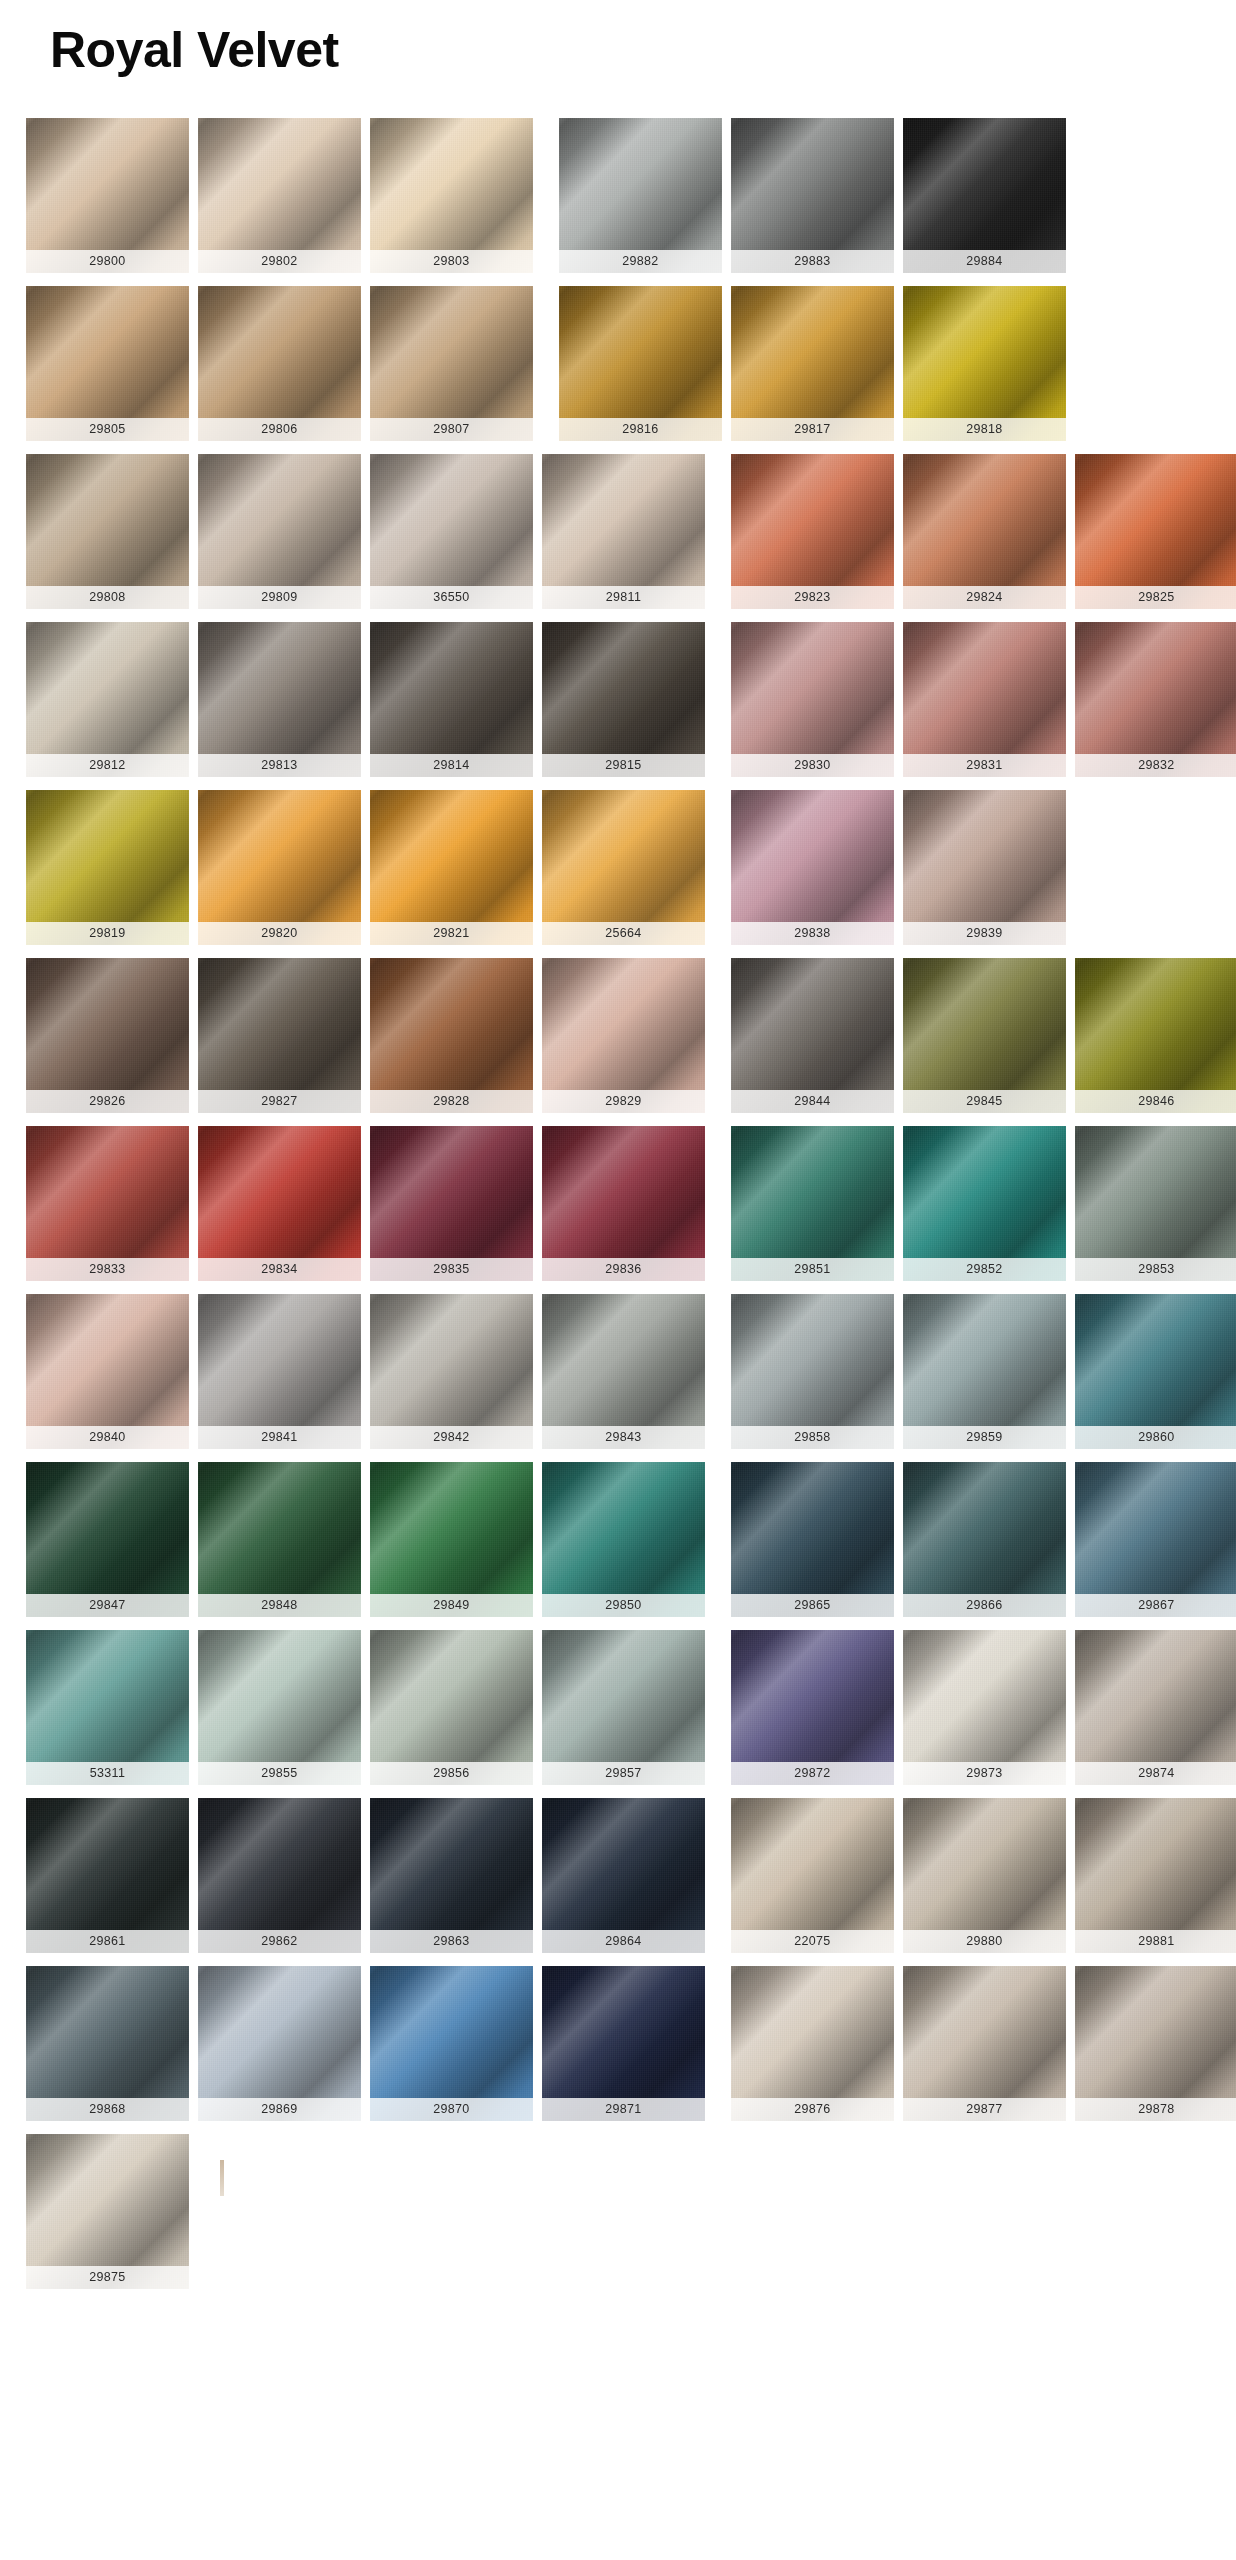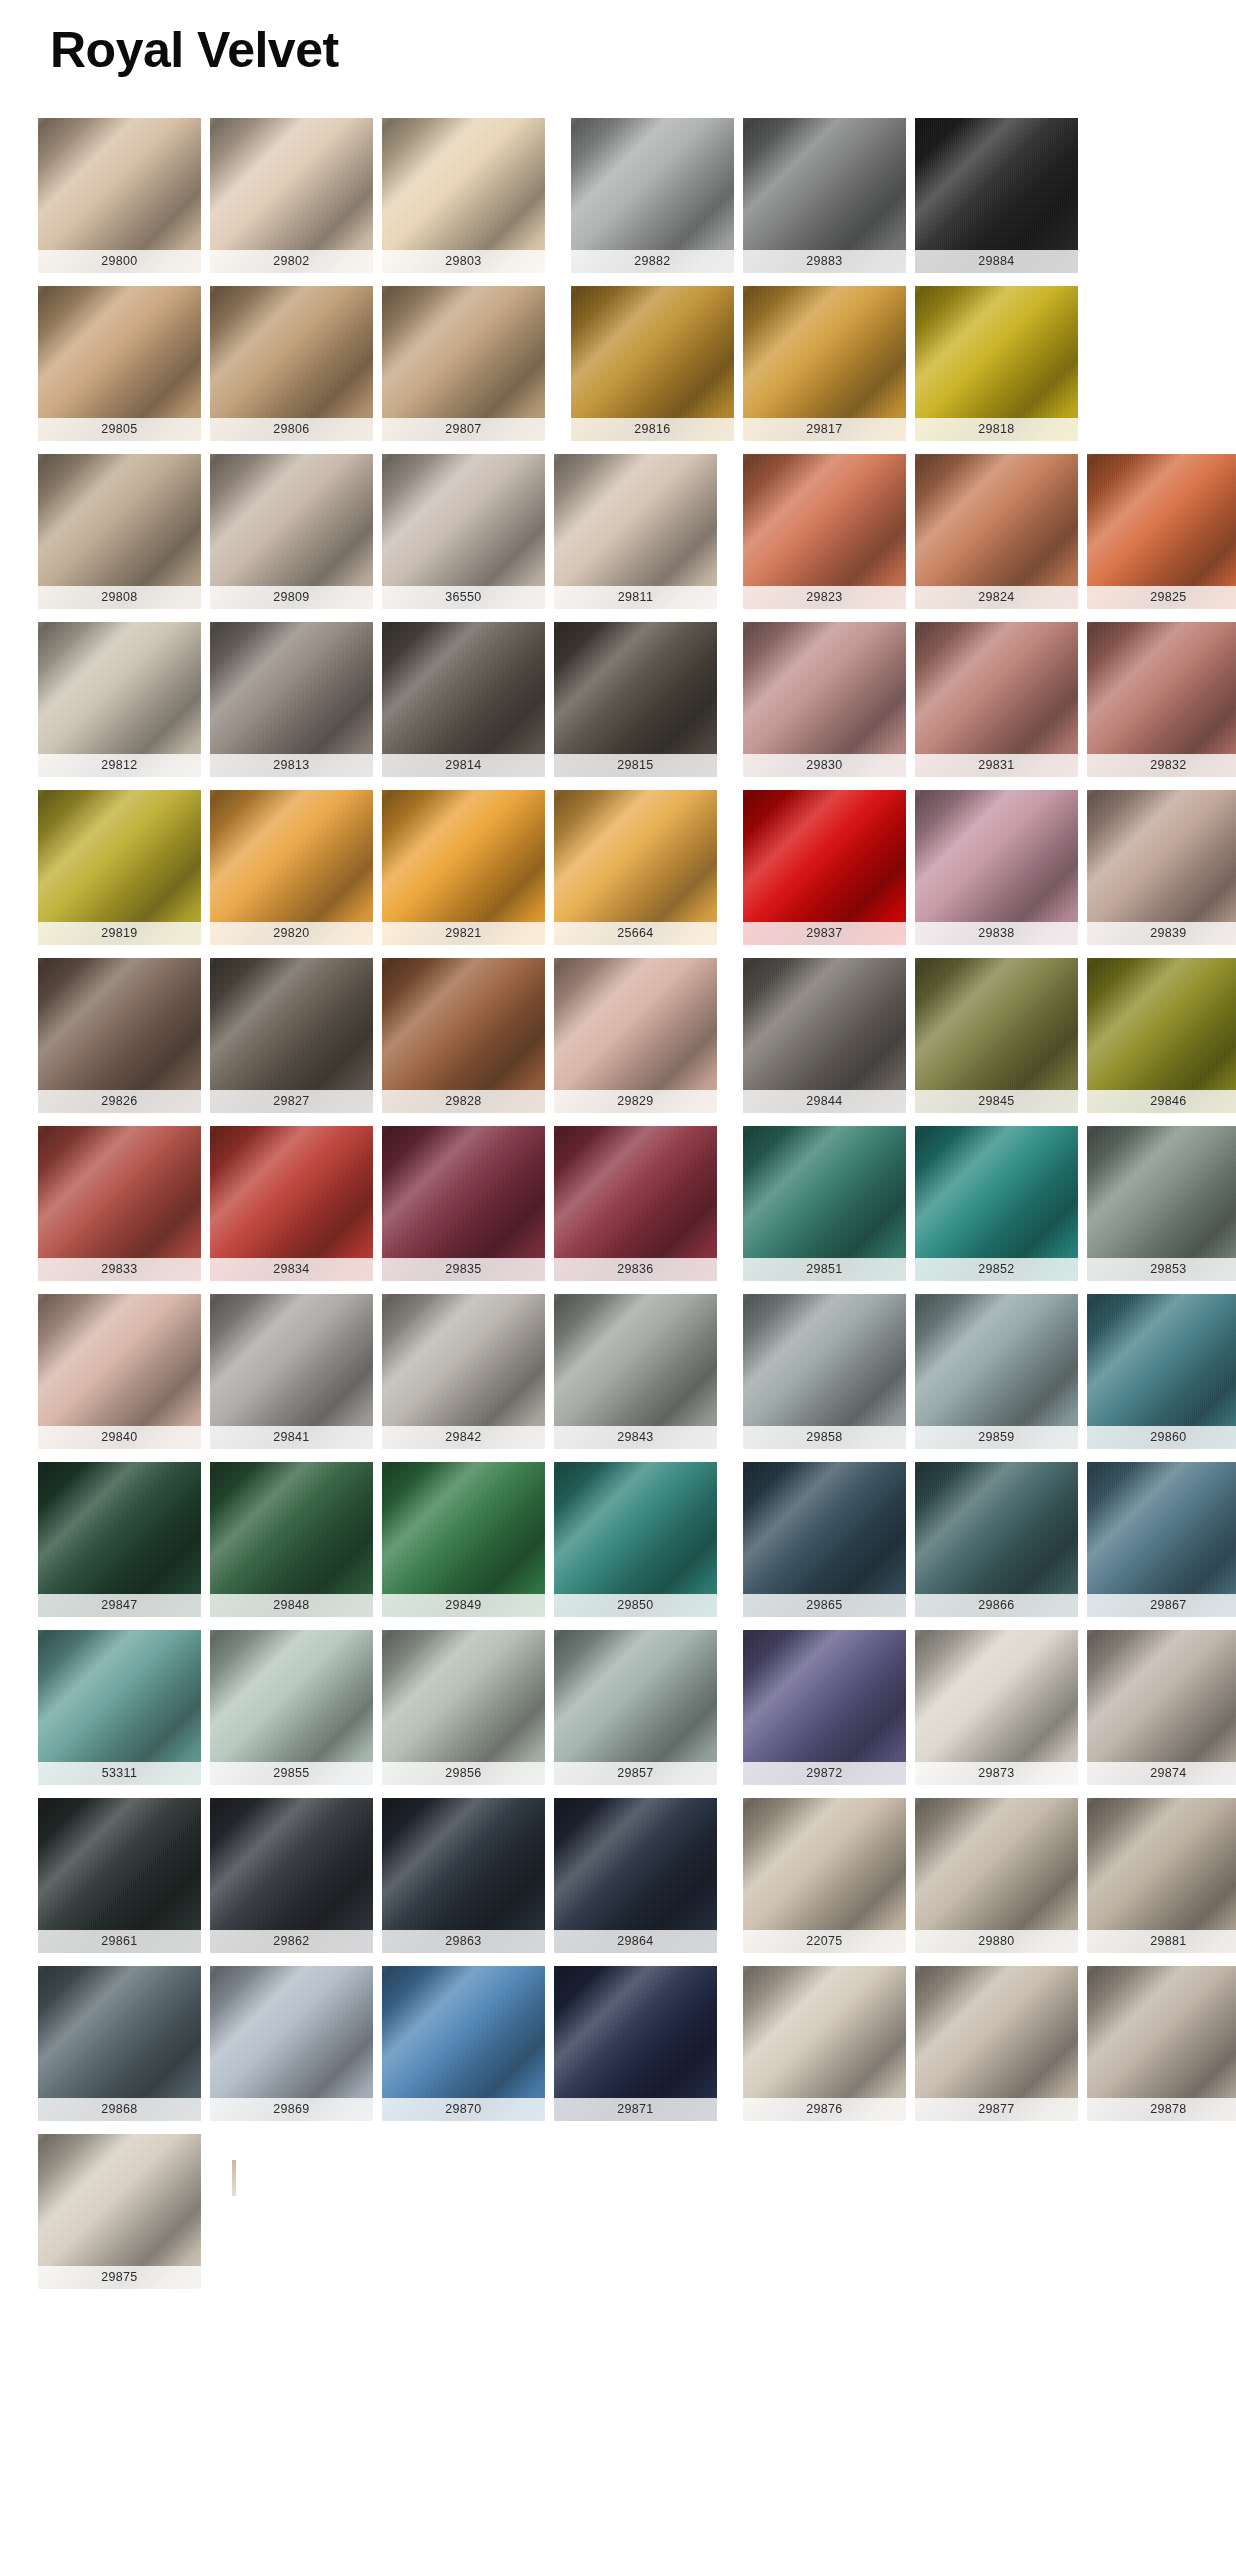--- a/index.html
+++ b/index.html
@@ -19,21 +19,21 @@
     font-weight: 700;
     letter-spacing: -0.5px;
     color: #0b0b0b;
     margin: 0;
     padding: 22px 0 0 50px;
     line-height: 1.15;
   }
 
   .grid {
     margin-top: 38px;
-    padding-left: 38px;
+    padding-left: 26px;
     display: flex;
     flex-direction: column;
     gap: 13px;
   }
 
   .row {
     display: flex;
     align-items: flex-start;
   }
 
@@ -365,28 +365,20 @@
               <div class="base" style="background: rgb(236, 171, 68);"></div>
               <div class="sheen" style="background: linear-gradient(135deg, rgb(238, 179, 87) 0%, rgb(236, 173, 72) 9%, rgb(123, 89, 35) 19%, rgb(165, 120, 48) 27%, rgb(241, 193, 117) 37%, rgb(237, 177, 81) 46%, rgb(184, 133, 53) 57%, rgb(142, 103, 41) 66%, rgb(212, 154, 61) 75%, rgb(237, 176, 79) 85%, rgb(224, 162, 65) 100%);"></div>
               <div class="grain"></div>
             </div>
             <div class="label">25664</div>
           </div>
         </div>
         <div class="group group-b">
           <div class="cell">
             <div class="swatch">
-              <div class="base"></div>
-              <div class="sheen" style="background: linear-gradient(135deg, rgb(221, 26, 26) 0%, rgb(218, 5, 5) 9%, rgb(113, 0, 0) 19%, rgb(152, 0, 0) 27%, rgb(227, 66, 66) 37%, rgb(220, 18, 18) 46%, rgb(169, 0, 0) 57%, rgb(130, 0, 0) 66%, rgb(195, 0, 0) 75%, rgb(219, 15, 15) 85%, rgb(206, 0, 0) 100%);"></div>
-              <div class="grain"></div>
-            </div>
-            <div class="label">29837</div>
-          </div>
-          <div class="cell">
-            <div class="swatch">
               <div class="base" style="background: rgb(195, 146, 160);"></div>
               <div class="sheen" style="background: linear-gradient(135deg, rgb(201, 157, 170) 0%, rgb(196, 148, 162) 9%, rgb(101, 76, 83) 19%, rgb(137, 102, 112) 27%, rgb(211, 174, 185) 37%, rgb(199, 154, 167) 46%, rgb(152, 114, 125) 57%, rgb(117, 88, 96) 66%, rgb(176, 131, 144) 75%, rgb(199, 153, 166) 85%, rgb(185, 139, 152) 100%);"></div>
               <div class="grain"></div>
             </div>
             <div class="label">29838</div>
           </div>
           <div class="cell">
             <div class="swatch">
               <div class="base" style="background: rgb(191, 162, 149);"></div>
               <div class="sheen" style="background: linear-gradient(135deg, rgb(197, 171, 160) 0%, rgb(192, 164, 151) 9%, rgb(99, 84, 77) 19%, rgb(134, 113, 104) 27%, rgb(208, 186, 177) 37%, rgb(195, 169, 156) 46%, rgb(149, 126, 116) 57%, rgb(115, 97, 89) 66%, rgb(172, 146, 134) 75%, rgb(195, 168, 155) 85%, rgb(181, 154, 142) 100%);"></div>

